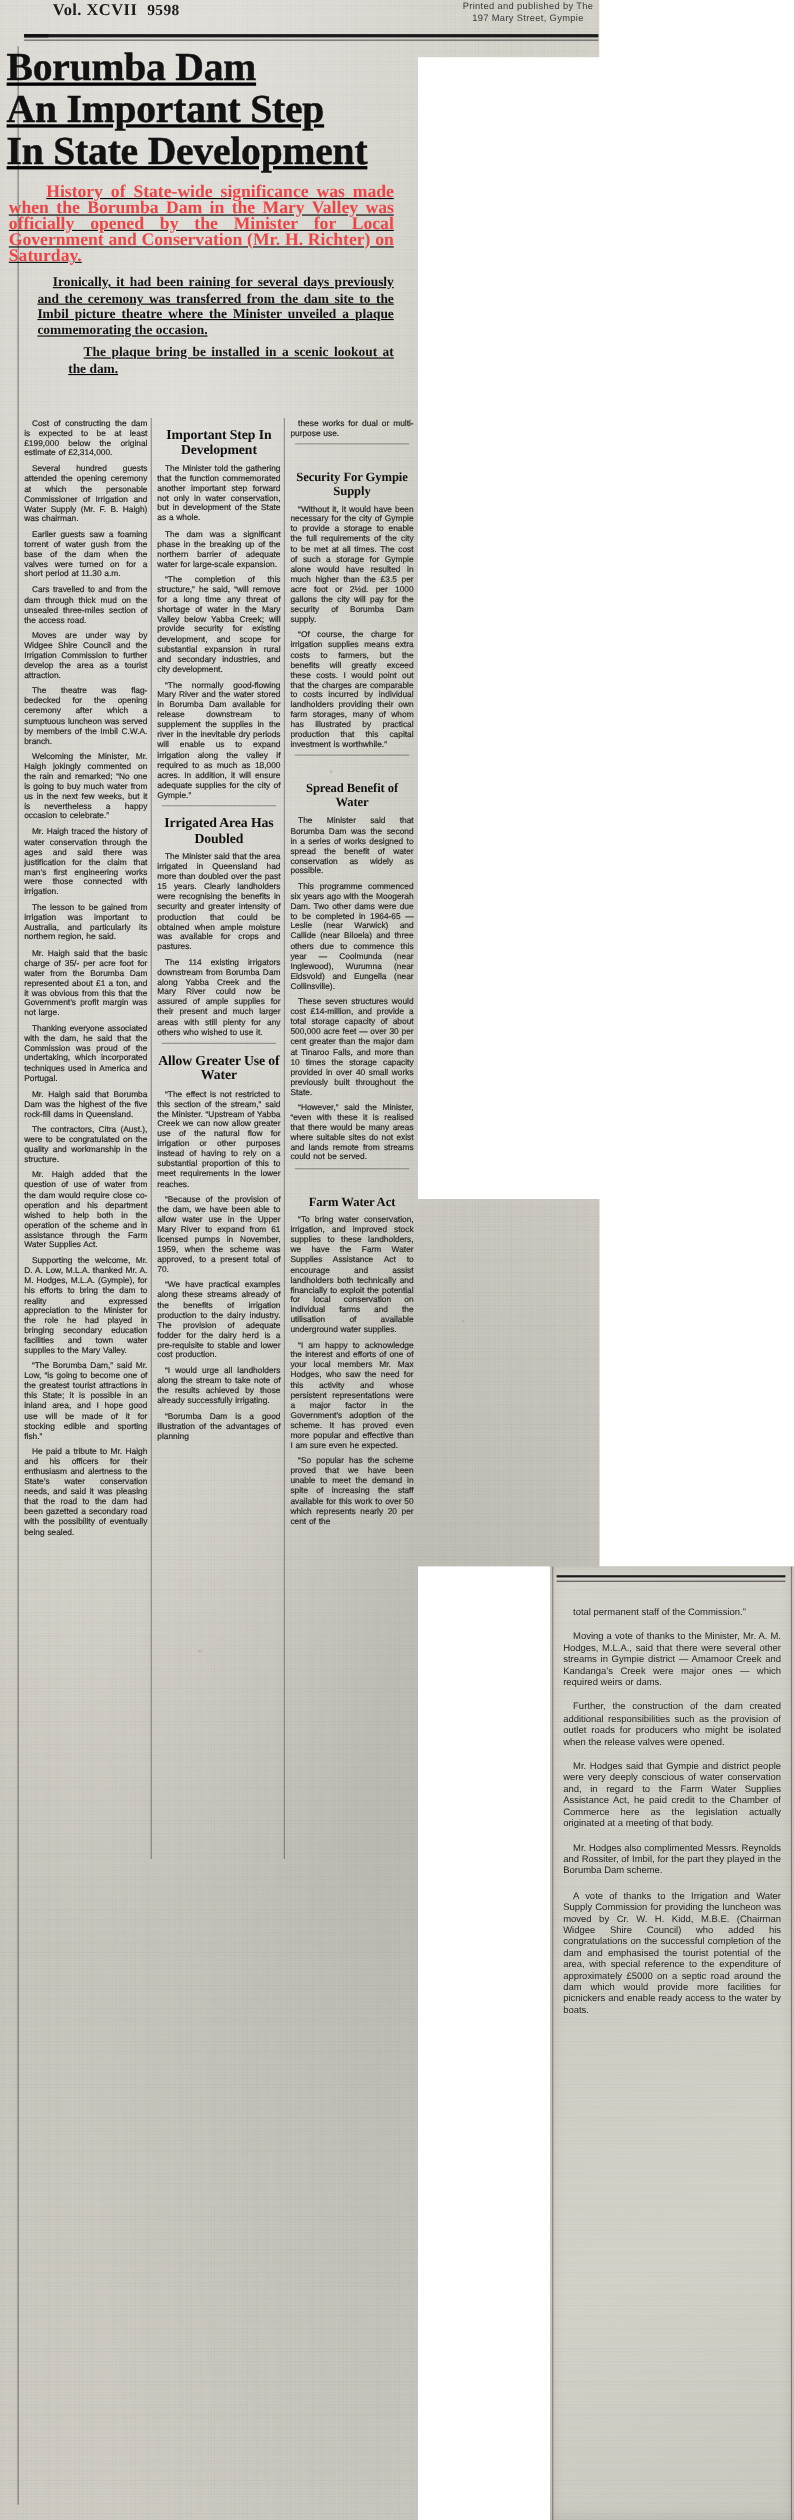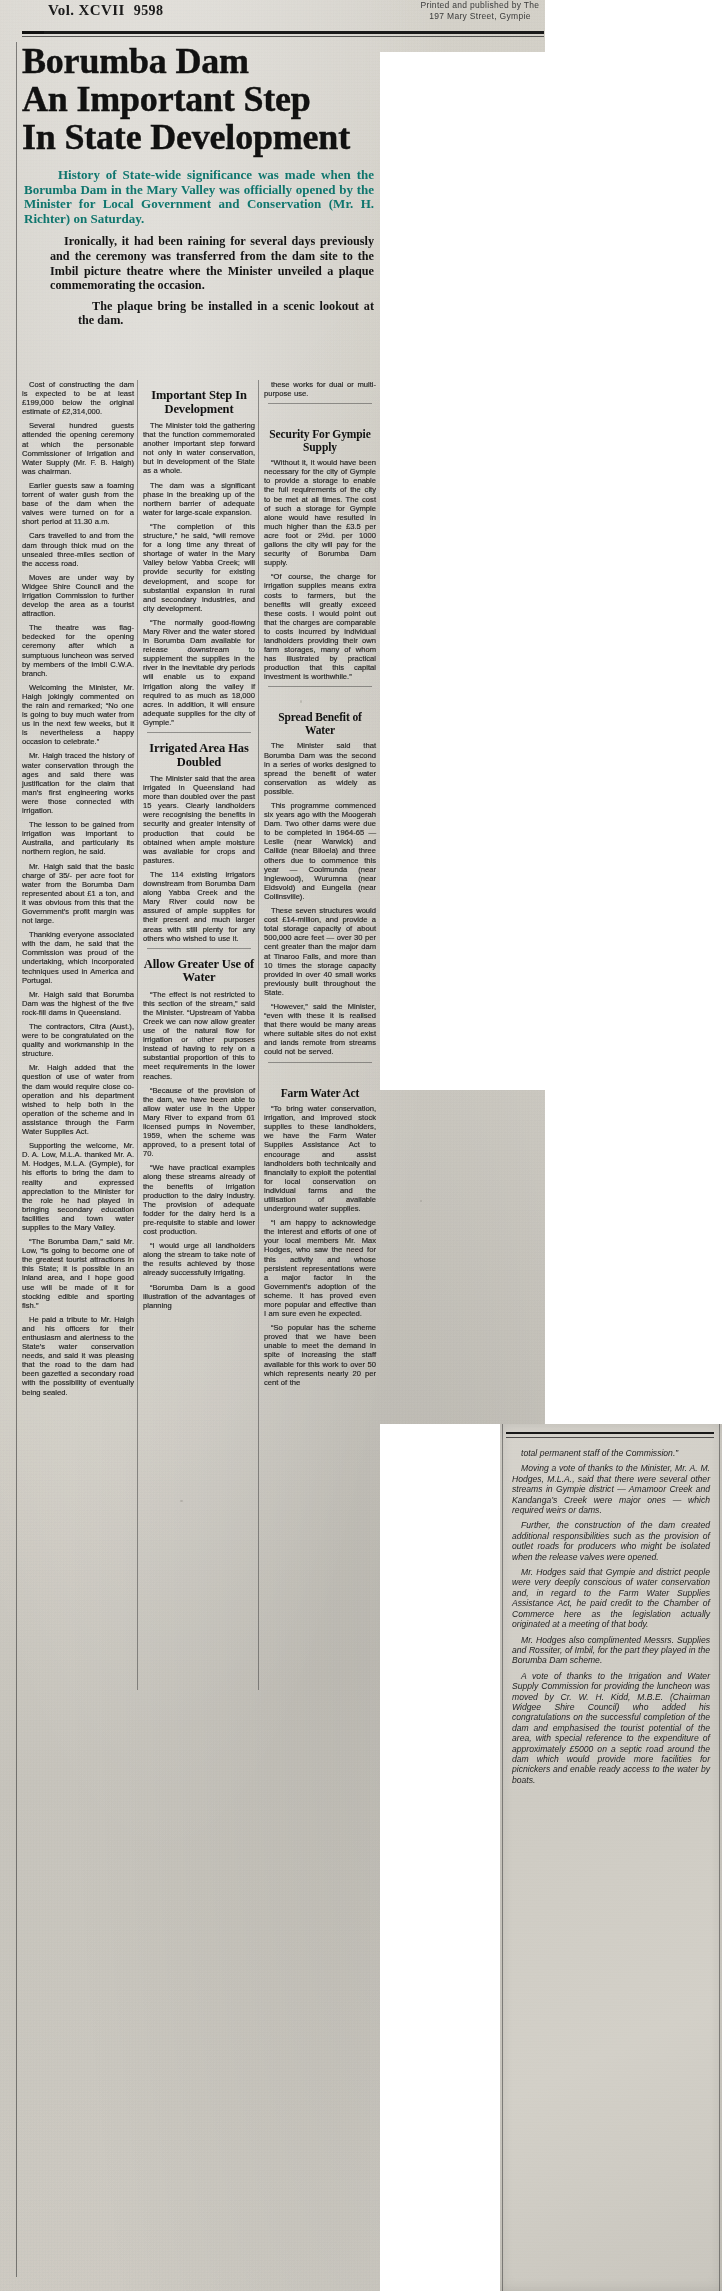--- a/index.html
+++ b/index.html
@@ -38,36 +38,36 @@
   .imprint{
     position:absolute;left:380px;top:0px;width:200px;
     font-family:"Liberation Sans",sans-serif;font-size:8.5px;color:#3a3a3a;
     text-align:center;line-height:11px;letter-spacing:.3px;
   }
   .rule-top{position:absolute;left:22px;top:31px;width:522px;height:3px;background:#1a1a1a;}
   .rule-top2{position:absolute;left:22px;top:36px;width:522px;height:1px;background:#2a2a2a;opacity:.75;}
   .rule-dash{position:absolute;left:22px;top:31px;width:22px;height:3px;background:#111;}
 
   
-  .article{position:absolute;left:18px;top:42px;width:362px;}
+  .article{position:absolute;left:2px;top:42px;width:362px;text-decoration:underline;}
   .frame-l{position:absolute;left:16px;top:42px;width:1px;height:2235px;background:#2b2b2b;opacity:.55;}
 
   h1.headline{
     margin:0;padding:0 0 0 4px;
     font-family:"Liberation Serif",serif;
     font-weight:bold;font-size:36px;line-height:38px;
     color:#111;letter-spacing:-.2px;
     -webkit-text-stroke:.4px #111;
   }
   h1.headline span{display:block;}
 
   .lead{
     margin:12px 6px 0 6px;
     font-family:"Liberation Serif",serif;font-weight:bold;
-    font-size:13px;line-height:14.6px;color:#0f766e;
+    font-size:16px;line-height:14.6px;color:#ef4444;
     text-align:justify;text-indent:34px;
   }
   .lead2{
     margin:8px 6px 0 32px;
     font-family:"Liberation Serif",serif;font-weight:bold;
     font-size:12.2px;line-height:14.6px;color:#141414;
     text-align:justify;text-indent:14px;
   }
   .lead3{
     margin:6px 6px 0 60px;
@@ -111,24 +111,24 @@
       repeating-linear-gradient(0deg, rgba(0,0,0,.03) 0px, rgba(0,0,0,0) 1px, rgba(0,0,0,.018) 2px, rgba(0,0,0,0) 3px),
       linear-gradient(155deg,#d8d5ce 0%,#d0cdc5 40%,#d5d2ca 70%,#cbc8c0 100%);
     overflow:hidden;
   }
   .inset .irule{position:absolute;left:6px;top:8px;width:208px;height:2px;background:#1a1a1a;}
   .inset .irule2{position:absolute;left:6px;top:13px;width:208px;height:1px;background:#2a2a2a;opacity:.8;}
   .inset .iframe{position:absolute;left:2px;top:0;width:1px;height:867px;background:#333;opacity:.5;}
   .inset .iframe-r{position:absolute;right:2px;top:0;width:1px;height:867px;background:#333;opacity:.5;}
   .inset-col{position:absolute;left:12px;top:24px;width:198px;}
   .inset-col p{
-    margin:0 0 5px 0;
+    margin:12px 0 5px 0;
     font-family:"Liberation Sans",sans-serif;
     font-size:8.6px;line-height:10.4px;color:#1d1d1d;
-    text-align:justify;text-indent:9px;font-style:italic;
+    text-align:justify;text-indent:9px;
   }
   .edge-shadow{
     position:absolute;left:500px;top:1424px;width:222px;height:867px;
     box-shadow:inset 0 0 14px rgba(0,0,0,.12);pointer-events:none;
   }
   .speck{position:absolute;background:#6b6760;opacity:.25;border-radius:50%;}
 </style>
 </head>
 <body>
 
@@ -230,21 +230,21 @@
 <div class="inset">
   <div class="iframe"></div>
   <div class="iframe-r"></div>
   <div class="irule"></div>
   <div class="irule2"></div>
   <div class="inset-col">
     <p>total permanent staff of the Commission.”</p>
     <p>Moving a vote of thanks to the Minister, Mr. A. M. Hodges, M.L.A., said that there were several other streams in Gympie district — Amamoor Creek and Kandanga’s Creek were major ones — which required weirs or dams.</p>
     <p>Further, the construction of the dam created additional responsibilities such as the provision of outlet roads for producers who might be isolated when the release valves were opened.</p>
     <p>Mr. Hodges said that Gympie and district people were very deeply conscious of water conservation and, in regard to the Farm Water Supplies Assistance Act, he paid credit to the Chamber of Commerce here as the legislation actually originated at a meeting of that body.</p>
-    <p>Mr. Hodges also complimented Messrs. Supplies and Rossiter, of Imbil, for the part they played in the Borumba Dam scheme.</p>
+    <p>Mr. Hodges also complimented Messrs. Reynolds and Rossiter, of Imbil, for the part they played in the Borumba Dam scheme.</p>
     <p>A vote of thanks to the Irrigation and Water Supply Commission for providing the luncheon was moved by Cr. W. H. Kidd, M.B.E. (Chairman Widgee Shire Council) who added his congratulations on the successful completion of the dam and emphasised the tourist potential of the area, with special reference to the expenditure of approximately £5000 on a septic road around the dam which would provide more facilities for picnickers and enable ready access to the water by boats.</p>
   </div>
 </div>
 <div class="edge-shadow"></div>
 
 <div class="speck" style="left:60px;top:430px;width:2px;height:2px;"></div>
 <div class="speck" style="left:300px;top:700px;width:2px;height:3px;"></div>
 <div class="speck" style="left:180px;top:1500px;width:3px;height:2px;"></div>
 <div class="speck" style="left:420px;top:1200px;width:2px;height:2px;"></div>
 

